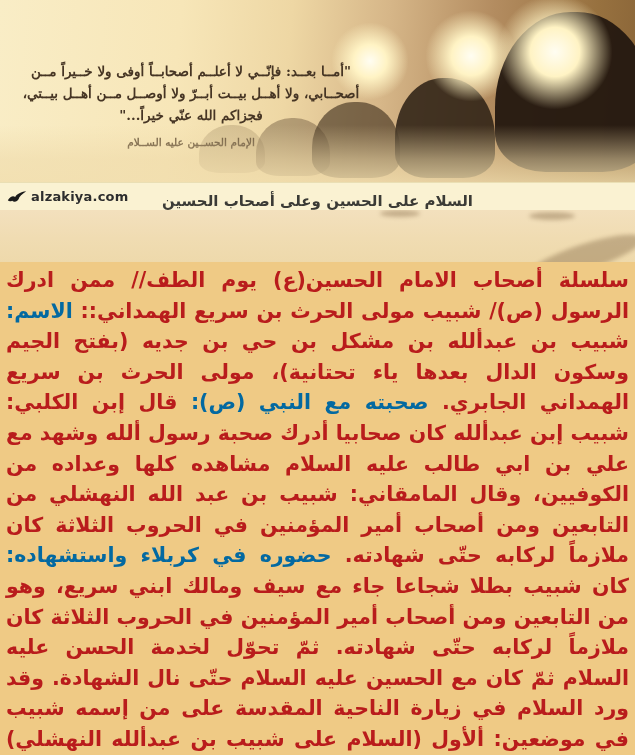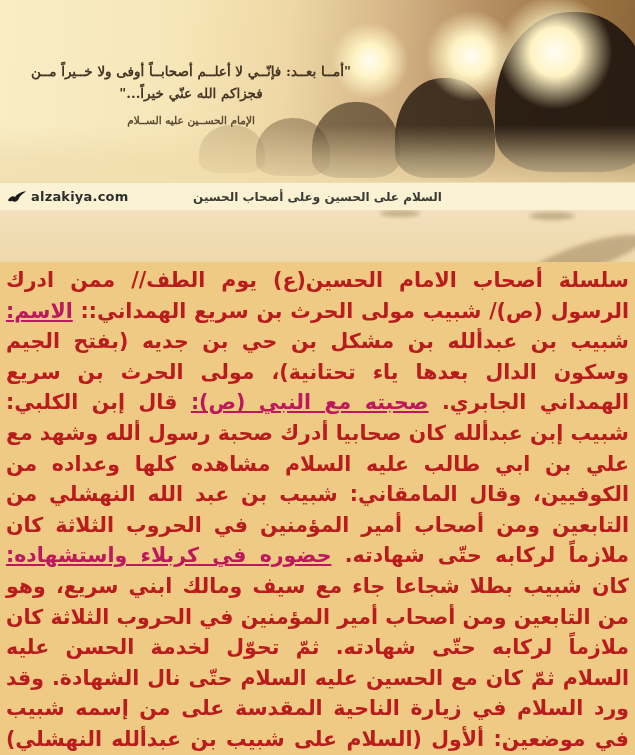--- a/index.html
+++ b/index.html
@@ -34,28 +34,28 @@
     font-family:"DejaVu Serif","Liberation Serif",serif;
     font-size:13.5px;font-weight:bold;line-height:22px;
   }
   .quote .attribution{
     margin-top:8px;font-size:10.5px;font-weight:bold;color:#5d4a33;line-height:16px;
   }
   
   .banner{
     position:absolute;left:0;top:182px;width:635px;height:27px;
     background:#faf2d2;border-top:1px solid #eadfb4;border-bottom:1px solid #e6d6a6;
-    display:flex;align-items:center;
+    display:flex;align-items:flex-end;
   }
   .banner .logo{position:absolute;left:7px;top:0;bottom:0;display:flex;align-items:center;gap:4px;}
   .banner .logo .bird{width:20px;height:14px;display:block;}
   .banner .site{font-size:13px;font-weight:bold;color:#2d2d2d;letter-spacing:.2px;}
   .banner .title{
     width:100%;text-align:center;direction:rtl;
-    font-size:12px;font-weight:bold;color:#3b3b36;
+    font-size:15px;font-weight:bold;color:#3b3b36;
   }
   
   .sand{
     position:absolute;left:0;top:210px;width:635px;height:52px;
     background:linear-gradient(to bottom,#f3e0bd 0%,#f0dcb2 55%,#eed9ab 100%);
     overflow:hidden;
   }
   .sand .streak{
     position:absolute;background:#8d7350;opacity:.45;border-radius:50%;
     filter:blur(2px);
@@ -67,39 +67,40 @@
   .article{
     position:absolute;left:0;top:262px;width:635px;height:493px;
     background:#efca85;box-sizing:border-box;padding:3px 6px 0 6px;
   }
   .article-text{
     direction:rtl;text-align:justify;
     font-family:"DejaVu Sans","Liberation Sans",sans-serif;
     font-size:20.5px;font-weight:bold;line-height:30.6px;color:#26308e;
   }
   .seg-blue{color:#b91c1c;}
-  .seg-red{color:#be185d;text-decoration:underline;}
+  .seg-red{color:#0369a1;}
 </style>
 </head>
 <body>
 
 <div class="screen">
 
   <div class="photo">
     <div class="fig fig-5"></div>
     <div class="fig fig-4"></div>
     <div class="fig fig-3"></div>
     <div class="glow glow-3"></div>
     <div class="fig fig-2"></div>
     <div class="glow glow-2"></div>
     <div class="fig fig-1"></div>
     <div class="glow glow-1"></div>
 
     <div class="quote">
       <div>"أمــا بعــد: فإنّــي لا أعلــم أصحابــاً أوفى ولا خــيراً مــن</div>
+      <div>أصحــابي، ولا أهــل بيــت أبــرّ ولا أوصــل مــن أهــل بيــتي،</div>
       <div>فجزاكم الله عنّي خيراً..."</div>
       <div class="attribution">الإمام الحســين عليه الســلام</div>
     </div>
   </div>
 
   <div class="banner">
     <div class="logo">
       <svg class="bird" viewBox="0 0 24 16" xmlns="http://www.w3.org/2000/svg">
         <path d="M1 12 C4 7 7.5 6 9.8 8 C11.5 4.5 16 2 23 1 C17.5 5 15.2 7 14.2 10 C12.3 14 8.2 14.4 6.2 12.4 C4.2 13.4 2.2 13.2 1 12 Z" fill="#1c1c1c"></path>
       </svg>

